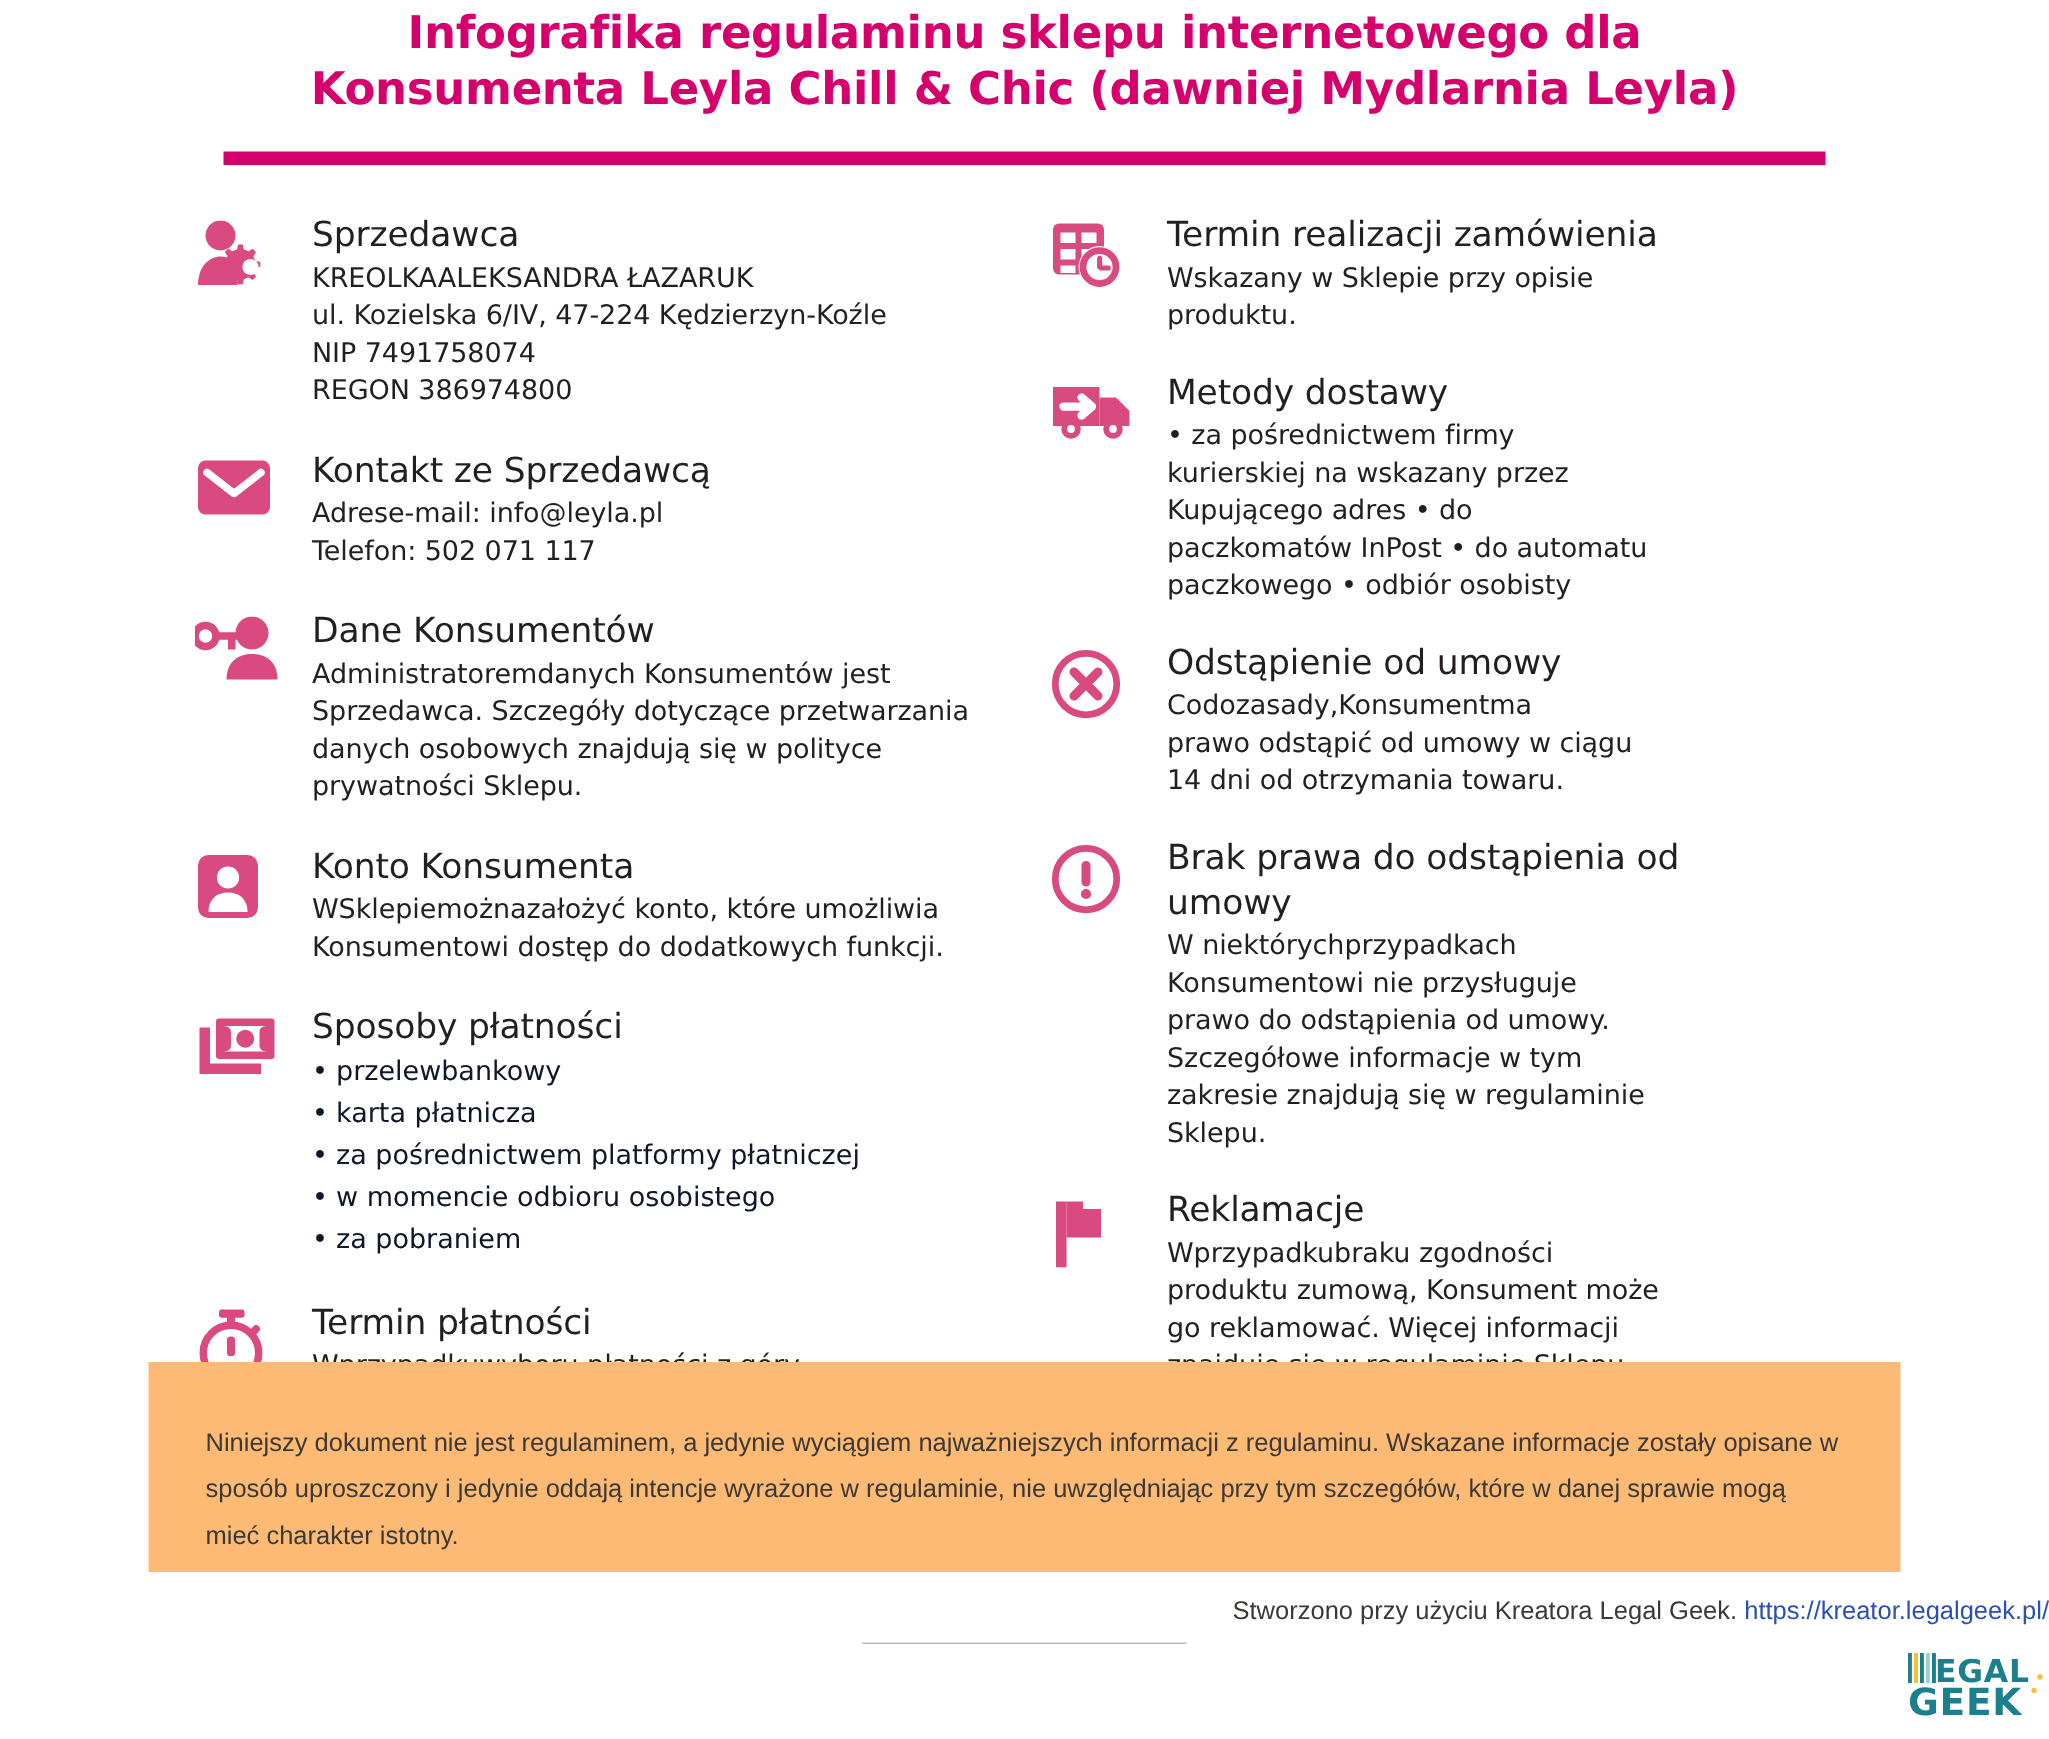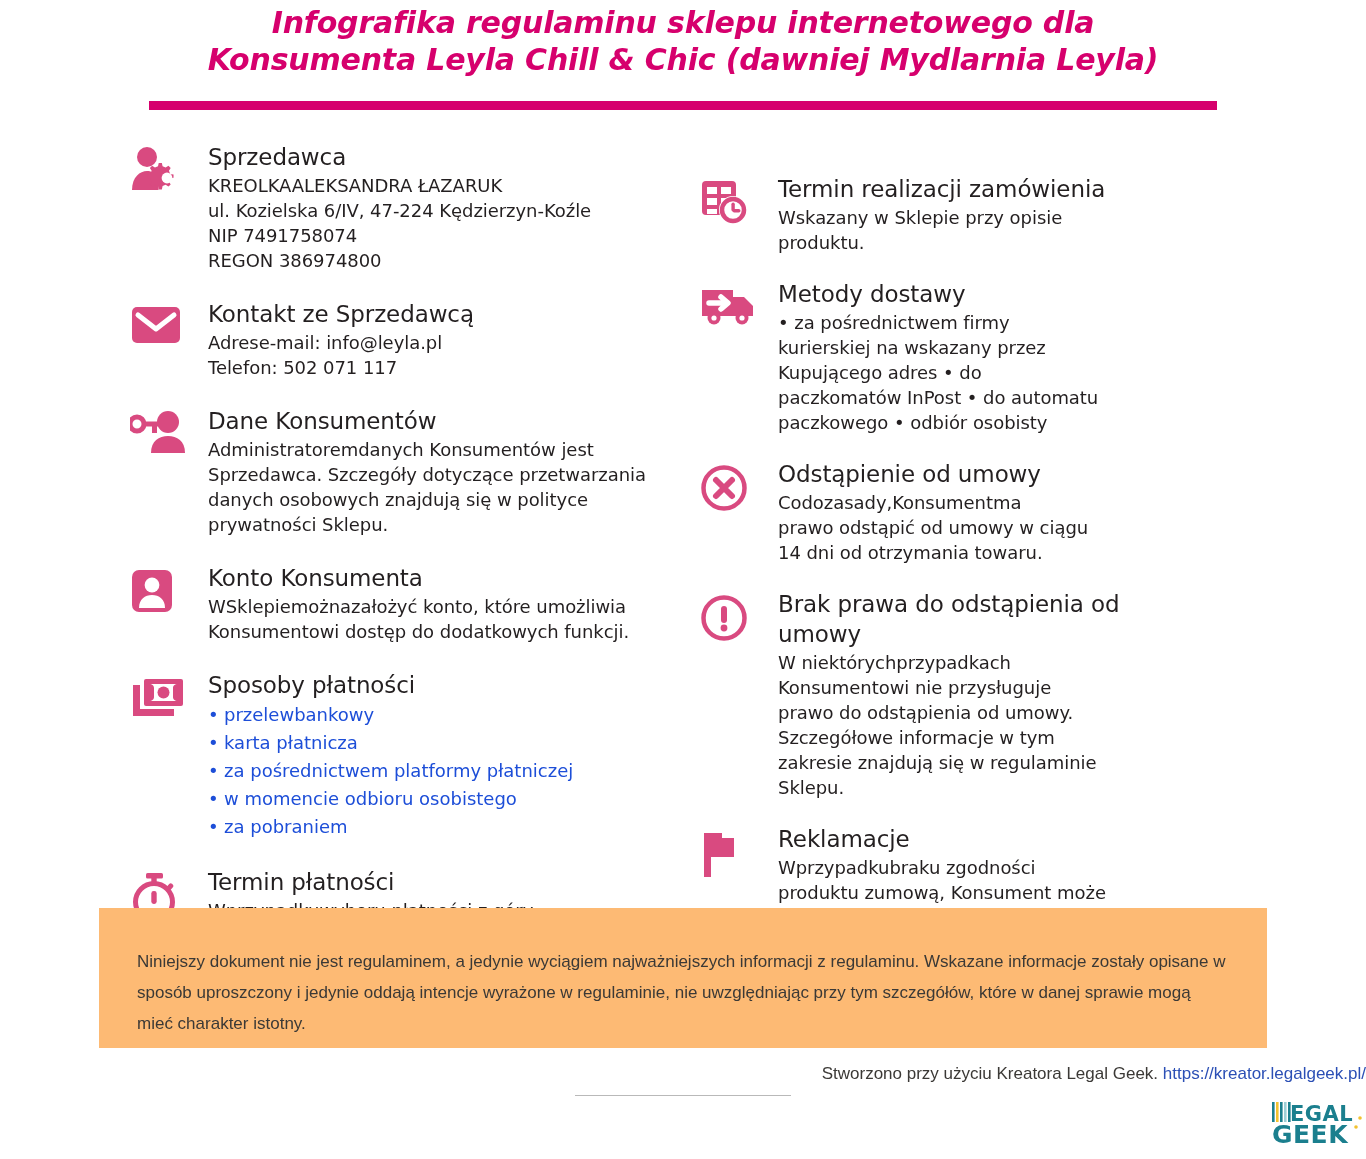--- a/index.html
+++ b/index.html
@@ -14,21 +14,20 @@
     font-family: "DejaVu Sans", "Liberation Sans", sans-serif;
     color: #231f20;
     position: relative;
     overflow: hidden;
   }
 
   
   .title-wrap {
     padding-top: 4px;
     text-align: center;
-    font-style: italic;
   }
   .title-line {
     font-family: "DejaVu Sans", "Liberation Sans", sans-serif;
     font-weight: bold;
     font-size: 30px;
     line-height: 37px;
     color: #d6006d;
     letter-spacing: -0.2px;
   }
   .title-rule {
@@ -40,21 +39,21 @@
 
   
   .columns {
     display: flex;
     margin-top: 32px;
     padding-left: 130px;
     padding-right: 100px;
     align-items: flex-start;
   }
   .col-left  { width: 560px; flex: none; }
-  .col-right { width: 430px; flex: none; margin-left: 10px; margin-top: 32px; }
+  .col-right { width: 430px; flex: none; margin-left: 10px; }
 
   .item {
     display: flex;
     align-items: flex-start;
     margin-bottom: 26px;
     justify-content: flex-end;
   }
   .col-right .item { margin-bottom: 24px; }
 
   .icon-cell {
@@ -85,21 +84,21 @@
     letter-spacing: -0.05px;
   }
   .bullets {
     list-style: none;
     margin: 0;
     padding: 0;
   }
   .bullets li {
     font-size: 18px;
     line-height: 28px;
-    color: #1d4ed8;
+    color: #0f172a;
     position: relative;
     padding-left: 16px;
   }
   .bullets li::before {
     content: "\2022";
     position: absolute;
     left: 0;
     top: 0;
   }
 

